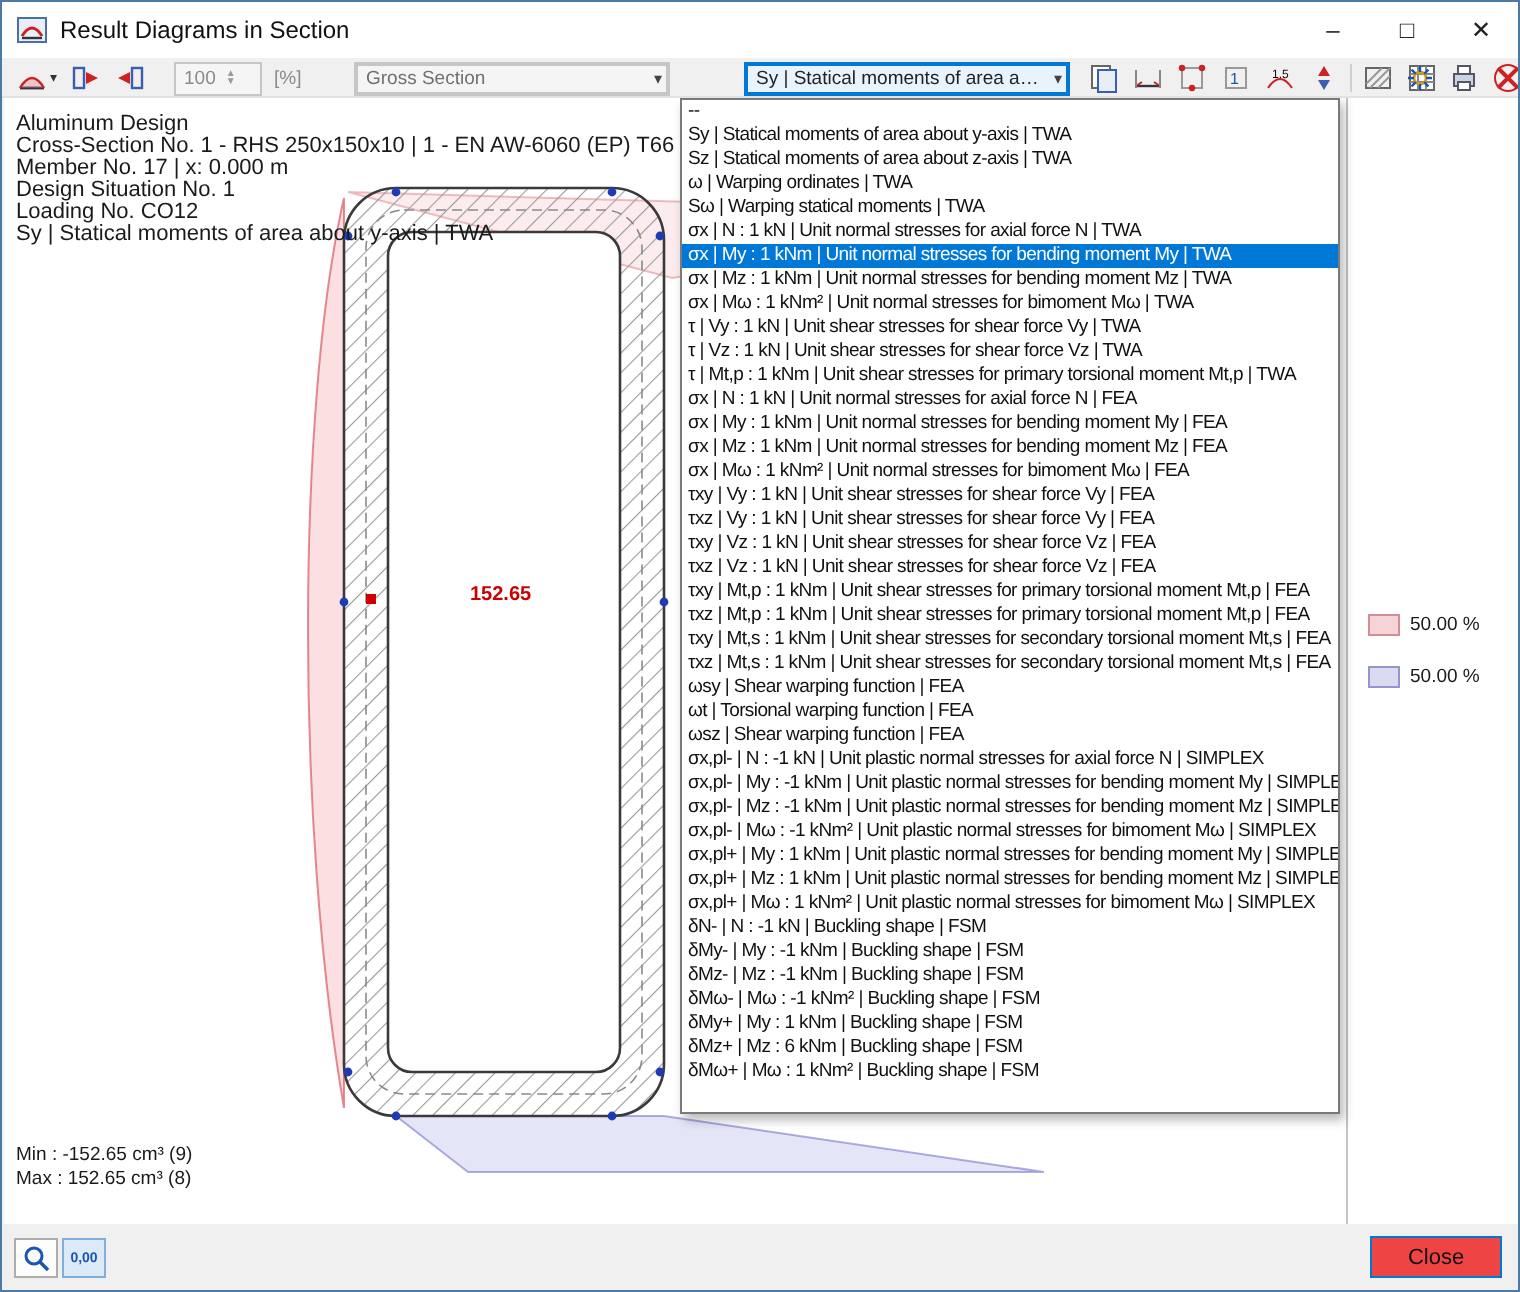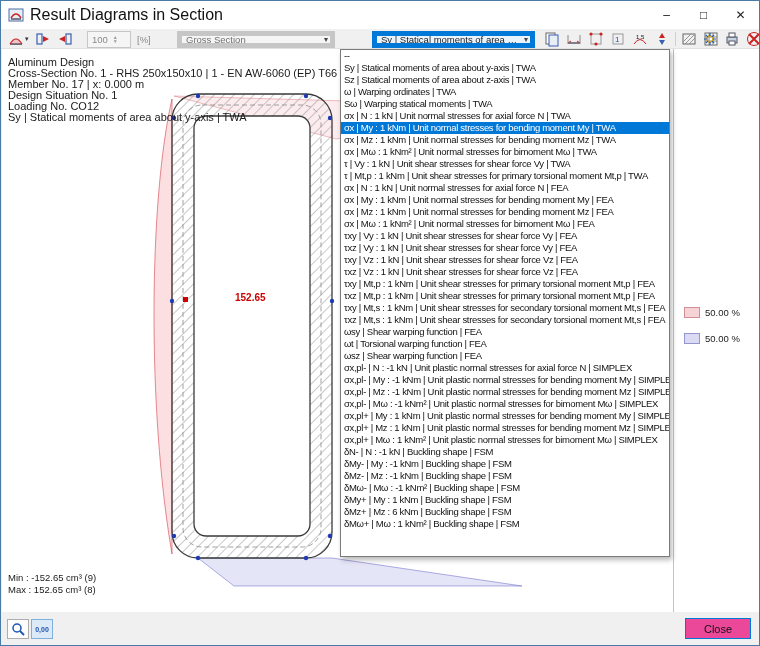--- a/index.html
+++ b/index.html
@@ -2,33 +2,33 @@
 <html><head>
 <meta charset="utf-8">
 <style>
   html,body{margin:0;padding:0;background:#c8c8c8;font-family:"Liberation Sans",sans-serif;}
   *{box-sizing:border-box;}
   .window{position:relative;width:760px;height:646px;background:#f0f0f0;border:1px solid #4a7aa8;overflow:hidden;}
 
   
   .titlebar{position:absolute;top:0;left:0;right:0;height:28px;background:#ffffff;display:flex;align-items:center;}
   .app-icon{width:16px;height:16px;margin:0 6px 0 7px;}
-  .title{font-size:16px;color:#111;}
+  .title{font-size:12px;color:#111;}
   .win-btns{margin-left:auto;display:flex;height:28px;}
   .win-btn{width:37px;height:28px;display:flex;align-items:center;justify-content:center;font-size:12px;color:#222;}
 
   
   .toolbar{position:absolute;top:28px;left:0;right:0;height:20px;background:#f0f0f0;border-bottom:1px solid #e2e2e2;}
   .tb-abs{position:absolute;top:1px;height:18px;display:flex;align-items:center;}
   .tb-btn{height:18px;padding:0 2px;display:flex;align-items:center;justify-content:center;border:1px solid transparent;}
   .mini-arrow{font-size:7px;color:#333;margin-left:1px;}
   .spinner{height:17px;background:#f5f5f5;border:1px solid #c6c6c6;color:#8a8a8a;font-size:9.5px;display:flex;align-items:center;padding:0 18px 0 4px;}
   .spin-arrows{display:flex;flex-direction:column;margin-left:5px;font-size:5px;line-height:4px;color:#9a9a9a;}
   .unit-label{font-size:9.5px;color:#8a8a8a;}
-  .combo{height:17px;background:#fff;border:5px solid #15803d;font-size:9.5px;color:#222;display:flex;align-items:center;padding:0 2px 0 4px;white-space:nowrap;overflow:hidden;}
+  .combo{height:17px;background:#fff;border:2px solid #15803d;font-size:9.5px;color:#222;display:flex;align-items:center;padding:0 2px 0 4px;white-space:nowrap;overflow:hidden;}
   .combo .combo-arrow{margin-left:auto;font-size:8px;color:#444;padding-left:3px;}
   .combo.disabled{background:#f5f5f5;color:#707070;border-color:#c6c6c6;}
   .combo.open{border-color:#0078d7;background:#e9f3fc;}
   .combo .val{overflow:hidden;text-overflow:ellipsis;white-space:nowrap;}
   .tb-sep{width:1px;height:14px;background:#d0d0d0;margin:0 2px;}
   .icon16{width:16px;height:16px;display:block;}
 
   
   .content{position:absolute;top:48px;left:1px;width:758px;height:564px;background:#ffffff;overflow:hidden;}
   .canvas-svg{position:absolute;left:0;top:0;}
@@ -44,21 +44,21 @@
   
   .dropdown{position:absolute;left:338px;top:0;width:330px;height:508px;background:#ffffff;border:1px solid #7a7a7a;box-shadow:2px 3px 5px rgba(0,0,0,0.28);z-index:10;overflow:hidden;}
   .dd-item{height:12px;line-height:12px;font-size:9.5px;letter-spacing:-0.3px;padding:0 3px;white-space:nowrap;overflow:hidden;color:#111;}
   .dd-item.selected{background:#0078d7;color:#ffffff;}
 
   
   .statusbar{position:absolute;left:0;right:0;bottom:0;height:33px;background:#f0f0f0;}
   .mini-btn{position:absolute;top:7px;width:22px;height:20px;border:1px solid #adadad;background:#fdfdfd;display:flex;align-items:center;justify-content:center;}
   .mini-btn.blue{background:#dce9f7;border-color:#7fb0dd;}
   .decimal-txt{font-size:7px;color:#1a55b0;font-weight:bold;}
-  .close-btn{position:absolute;right:8px;top:6px;width:66px;height:21px;background:#ec4899;border:1px solid #0078d7;font-size:11px;color:#111;display:flex;align-items:center;justify-content:center;}
+  .close-btn{position:absolute;right:8px;top:6px;width:66px;height:21px;background:#ef4444;border:1px solid #0078d7;font-size:11px;color:#111;display:flex;align-items:center;justify-content:center;}
 </style>
 </head>
 <body>
 
 <div class="window">
 
   <div class="titlebar">
     <svg class="app-icon" viewBox="0 0 16 16">
       <rect x="1" y="2" width="14" height="12" fill="#e8eef6" stroke="#4a6fa5" stroke-width="1"></rect>
       <path d="M3,11 Q8,3 13,11" fill="none" stroke="#cc2222" stroke-width="1.5"></path>
@@ -274,20 +274,21 @@
         <div class="dd-item">--</div>
         <div class="dd-item">Sy | Statical moments of area about y-axis | TWA</div>
         <div class="dd-item">Sz | Statical moments of area about z-axis | TWA</div>
         <div class="dd-item">ω | Warping ordinates | TWA</div>
         <div class="dd-item">Sω | Warping statical moments | TWA</div>
         <div class="dd-item">σx | N : 1 kN | Unit normal stresses for axial force N | TWA</div>
         <div class="dd-item selected">σx | My : 1 kNm | Unit normal stresses for bending moment My | TWA</div>
         <div class="dd-item">σx | Mz : 1 kNm | Unit normal stresses for bending moment Mz | TWA</div>
         <div class="dd-item">σx | Mω : 1 kNm² | Unit normal stresses for bimoment Mω | TWA</div>
         <div class="dd-item">τ | Vy : 1 kN | Unit shear stresses for shear force Vy | TWA</div>
+        <div class="dd-item">τ | Vz : 1 kN | Unit shear stresses for shear force Vz | TWA</div>
         <div class="dd-item">τ | Mt,p : 1 kNm | Unit shear stresses for primary torsional moment Mt,p | TWA</div>
         <div class="dd-item">σx | N : 1 kN | Unit normal stresses for axial force N | FEA</div>
         <div class="dd-item">σx | My : 1 kNm | Unit normal stresses for bending moment My | FEA</div>
         <div class="dd-item">σx | Mz : 1 kNm | Unit normal stresses for bending moment Mz | FEA</div>
         <div class="dd-item">σx | Mω : 1 kNm² | Unit normal stresses for bimoment Mω | FEA</div>
         <div class="dd-item">τxy | Vy : 1 kN | Unit shear stresses for shear force Vy | FEA</div>
         <div class="dd-item">τxz | Vy : 1 kN | Unit shear stresses for shear force Vy | FEA</div>
         <div class="dd-item">τxy | Vz : 1 kN | Unit shear stresses for shear force Vz | FEA</div>
         <div class="dd-item">τxz | Vz : 1 kN | Unit shear stresses for shear force Vz | FEA</div>
         <div class="dd-item">τxy | Mt,p : 1 kNm | Unit shear stresses for primary torsional moment Mt,p | FEA</div>

